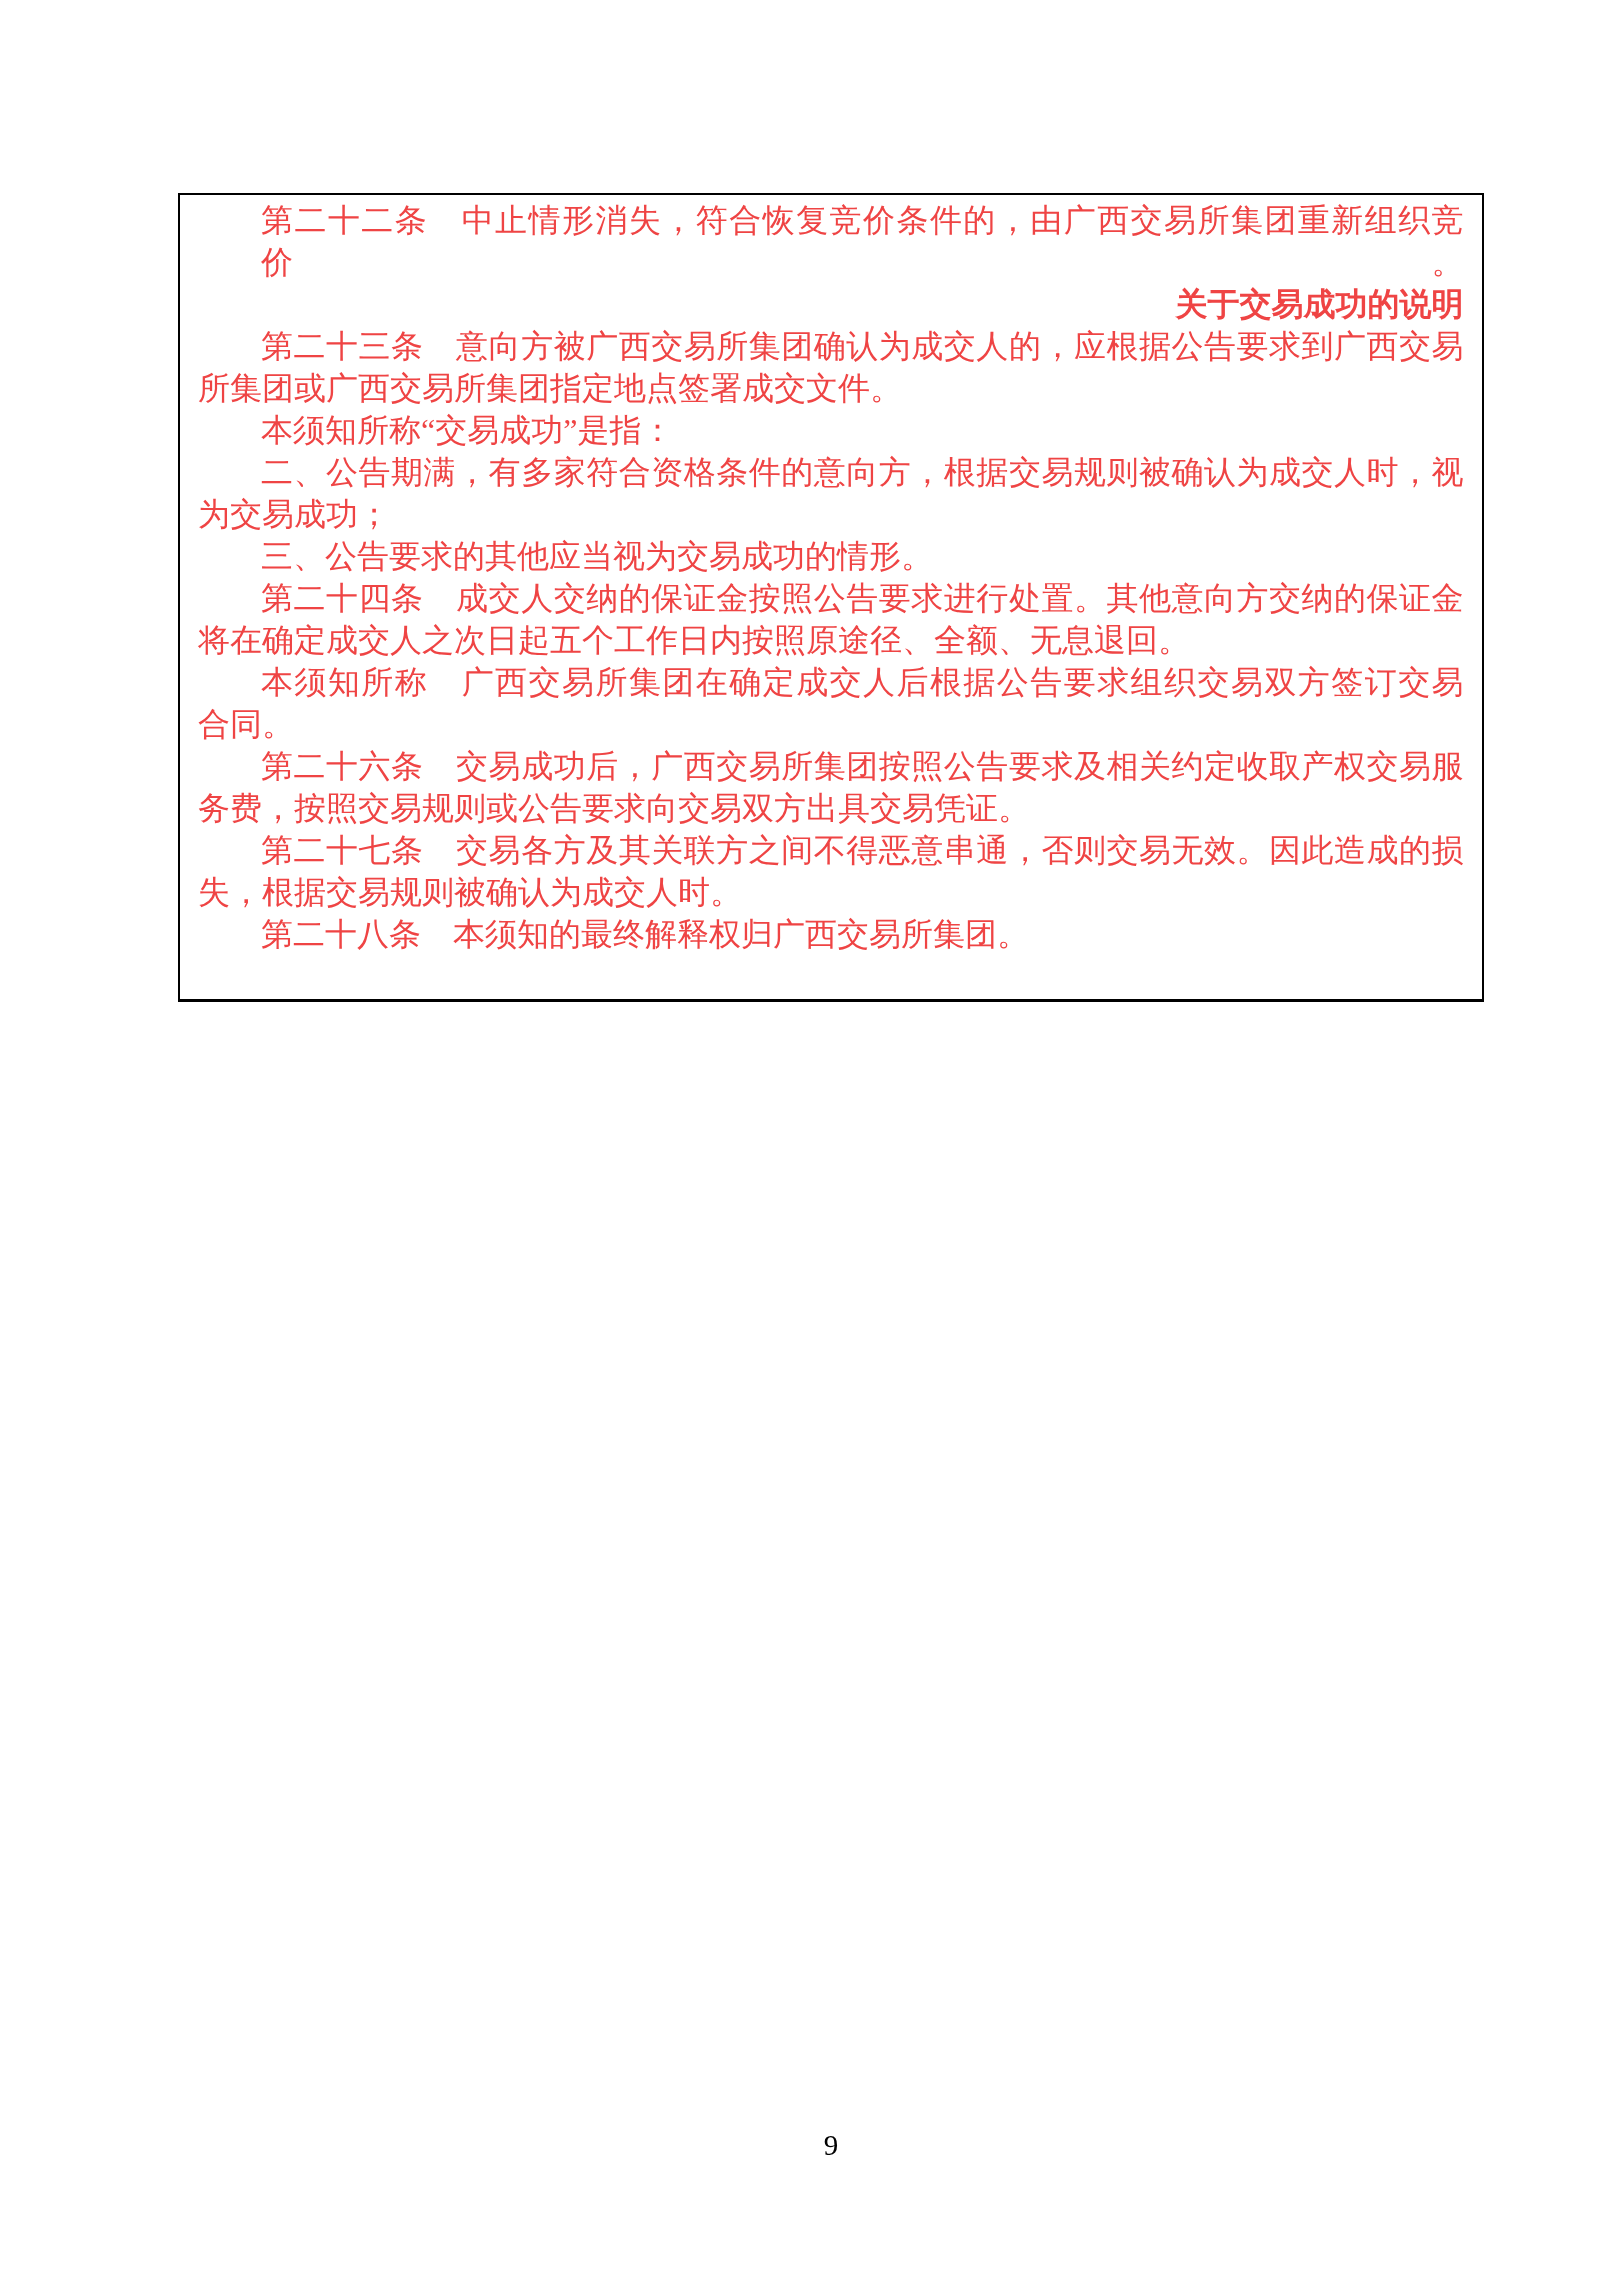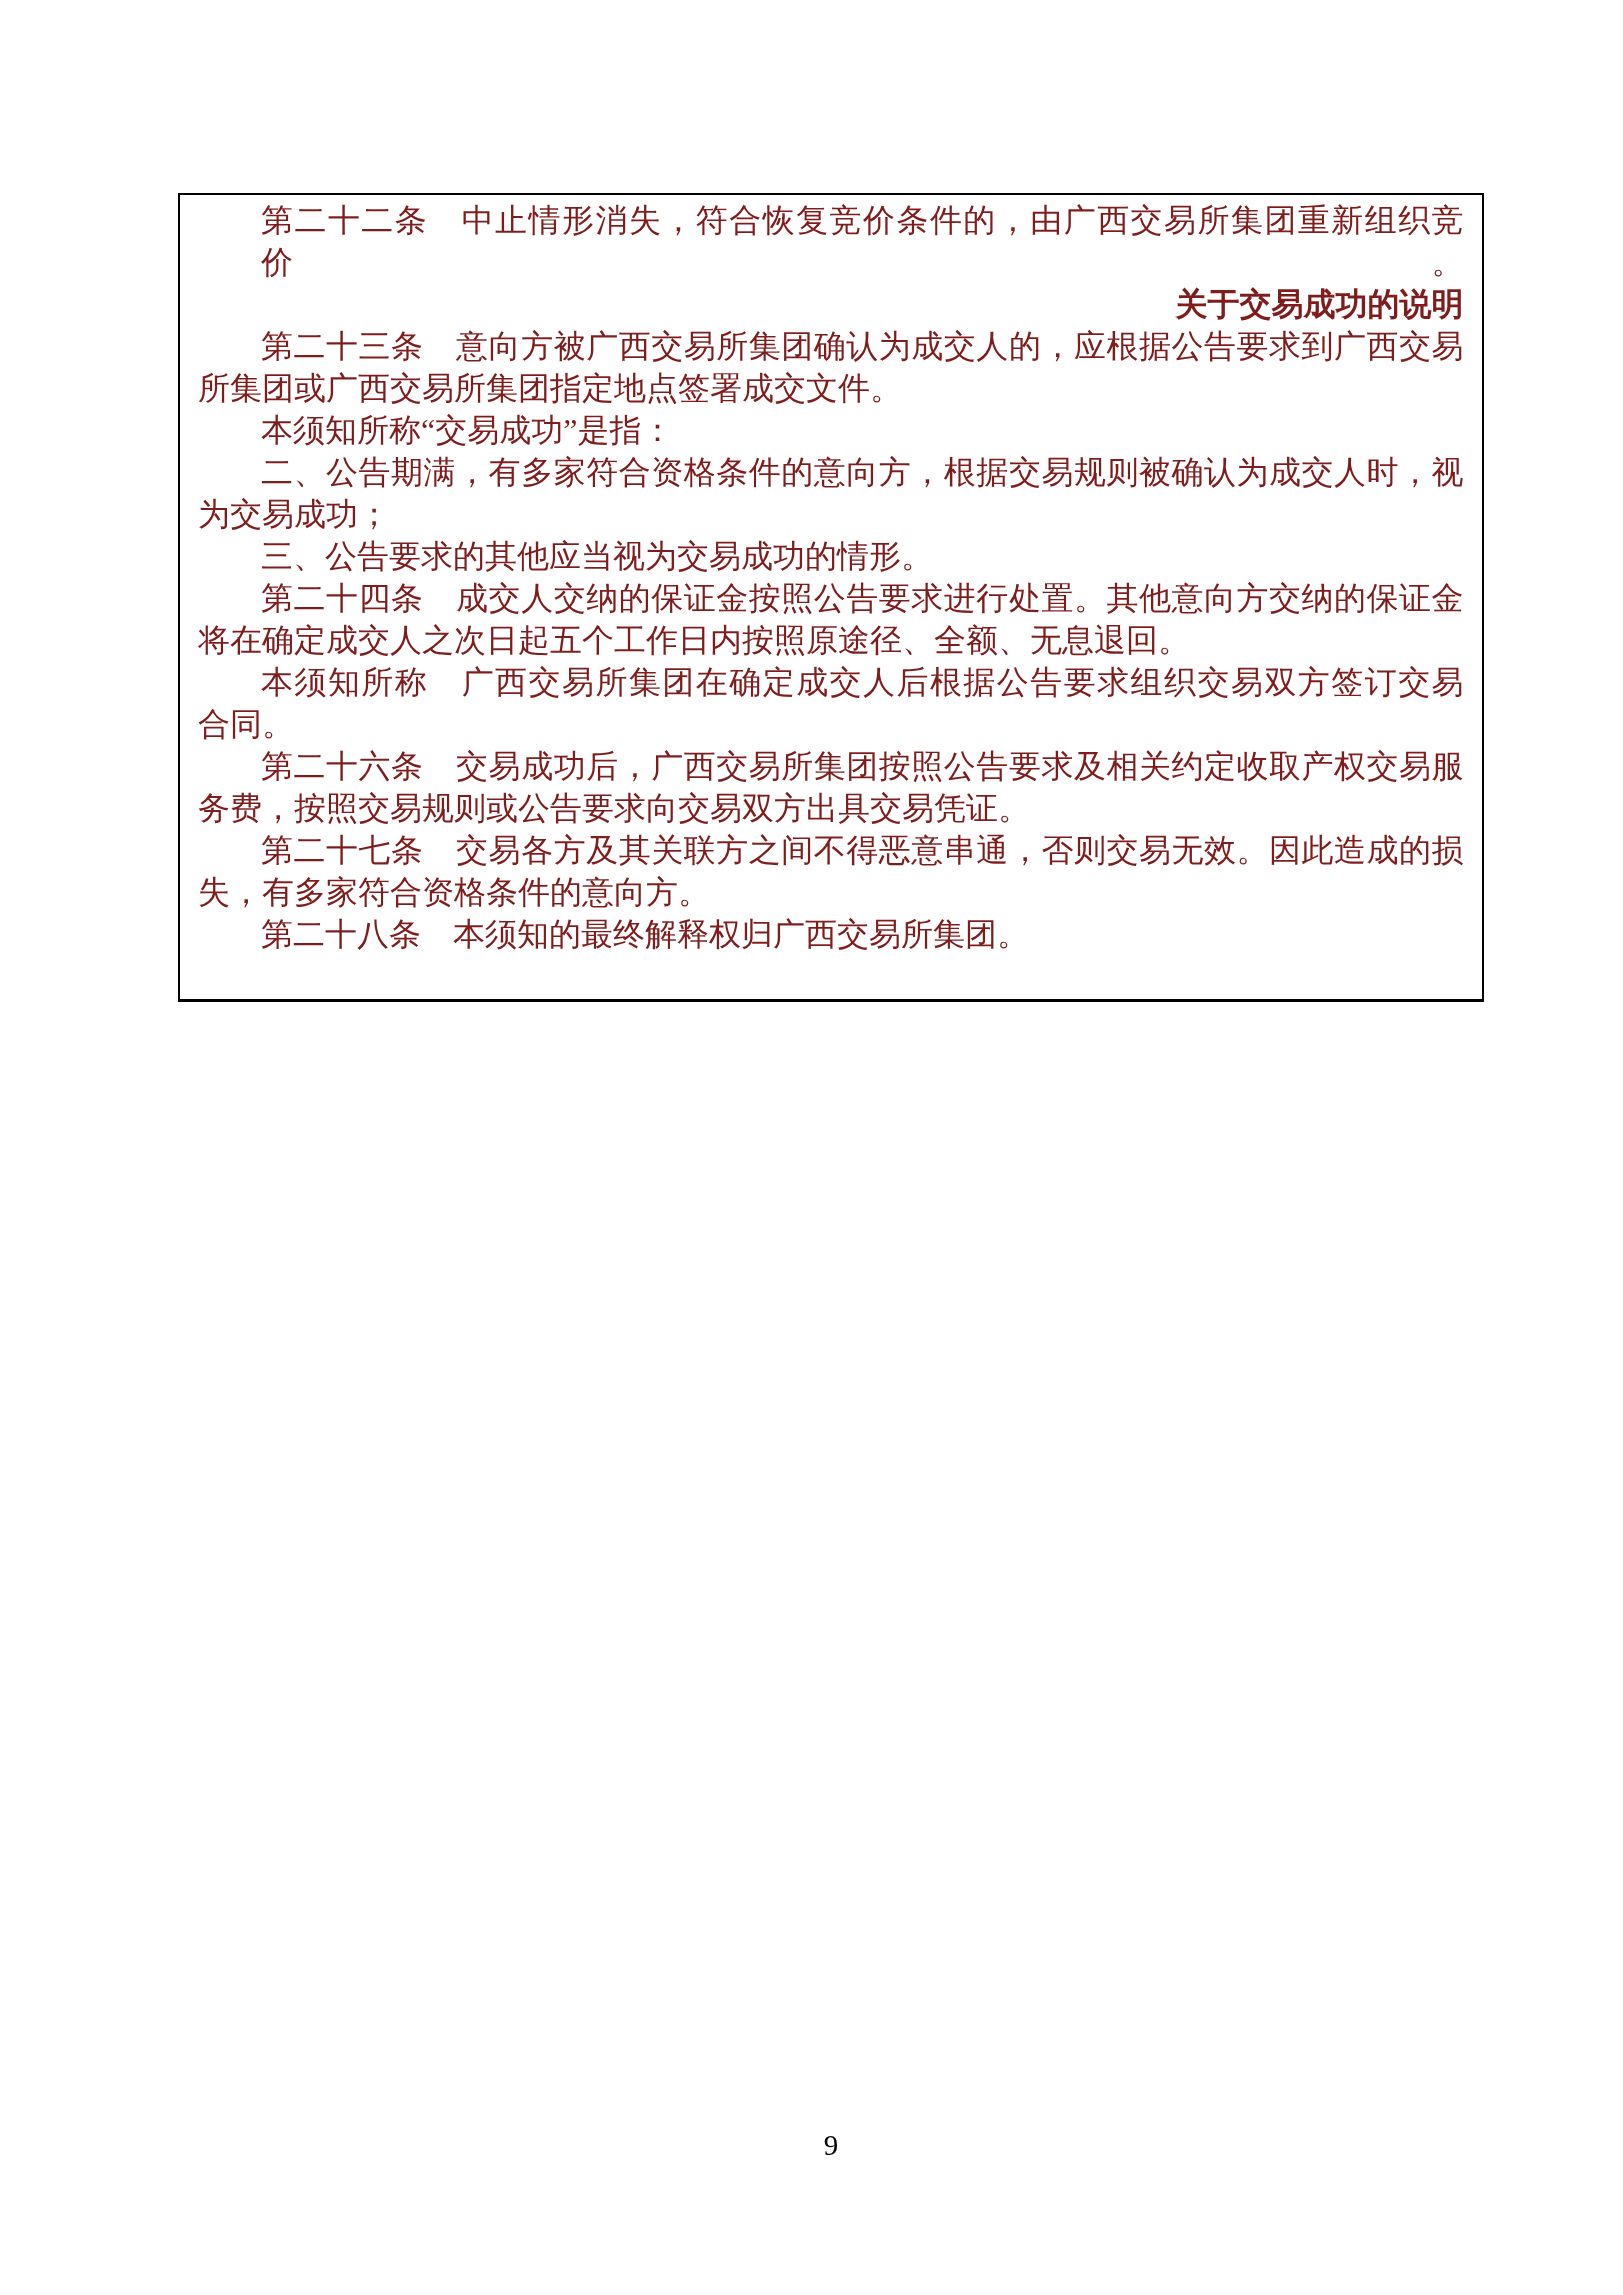--- a/index.html
+++ b/index.html
@@ -28,21 +28,21 @@
     background: #ffffff;
   }
   .text-area {
     padding: 4.1px 18.4px 0 18px;
   }
   .line {
     font-size: 32px;
     line-height: 42px;
     white-space: nowrap;
     text-align: left;
-    color: #7f1d1d;
+    color: #ef4444;
   }
   .line.indent {
     padding-left: 63px;
   }
   .line.jfy {
     white-space: normal;
     text-align: justify;
     text-align-last: justify;
   }
   .line.heading {
@@ -77,21 +77,21 @@
       <div class="line indent jfy">二、公告期满，有多家符合资格条件的意向方，根据交易规则被确认为成交人时，视</div>
       <div class="line">为交易成功；</div>
       <div class="line indent">三、公告要求的其他应当视为交易成功的情形。</div>
       <div class="line indent jfy">第二十四条　成交人交纳的保证金按照公告要求进行处置。其他意向方交纳的保证金</div>
       <div class="line">将在确定成交人之次日起五个工作日内按照原途径、全额、无息退回。</div>
       <div class="line indent jfy">本须知所称　广西交易所集团在确定成交人后根据公告要求组织交易双方签订交易</div>
       <div class="line">合同。</div>
       <div class="line indent jfy">第二十六条　交易成功后，广西交易所集团按照公告要求及相关约定收取产权交易服</div>
       <div class="line">务费，按照交易规则或公告要求向交易双方出具交易凭证。</div>
       <div class="line indent jfy">第二十七条　交易各方及其关联方之间不得恶意串通，否则交易无效。因此造成的损</div>
-      <div class="line">失，有多家符合资格条件的意向方。</div>
+      <div class="line">失，根据交易规则被确认为成交人时。</div>
       <div class="line indent">第二十八条　本须知的最终解释权归广西交易所集团。</div>
     </div>
   </div>
 
   <div class="page-number">9</div>
 
 </div>
 
 
 </body></html>

